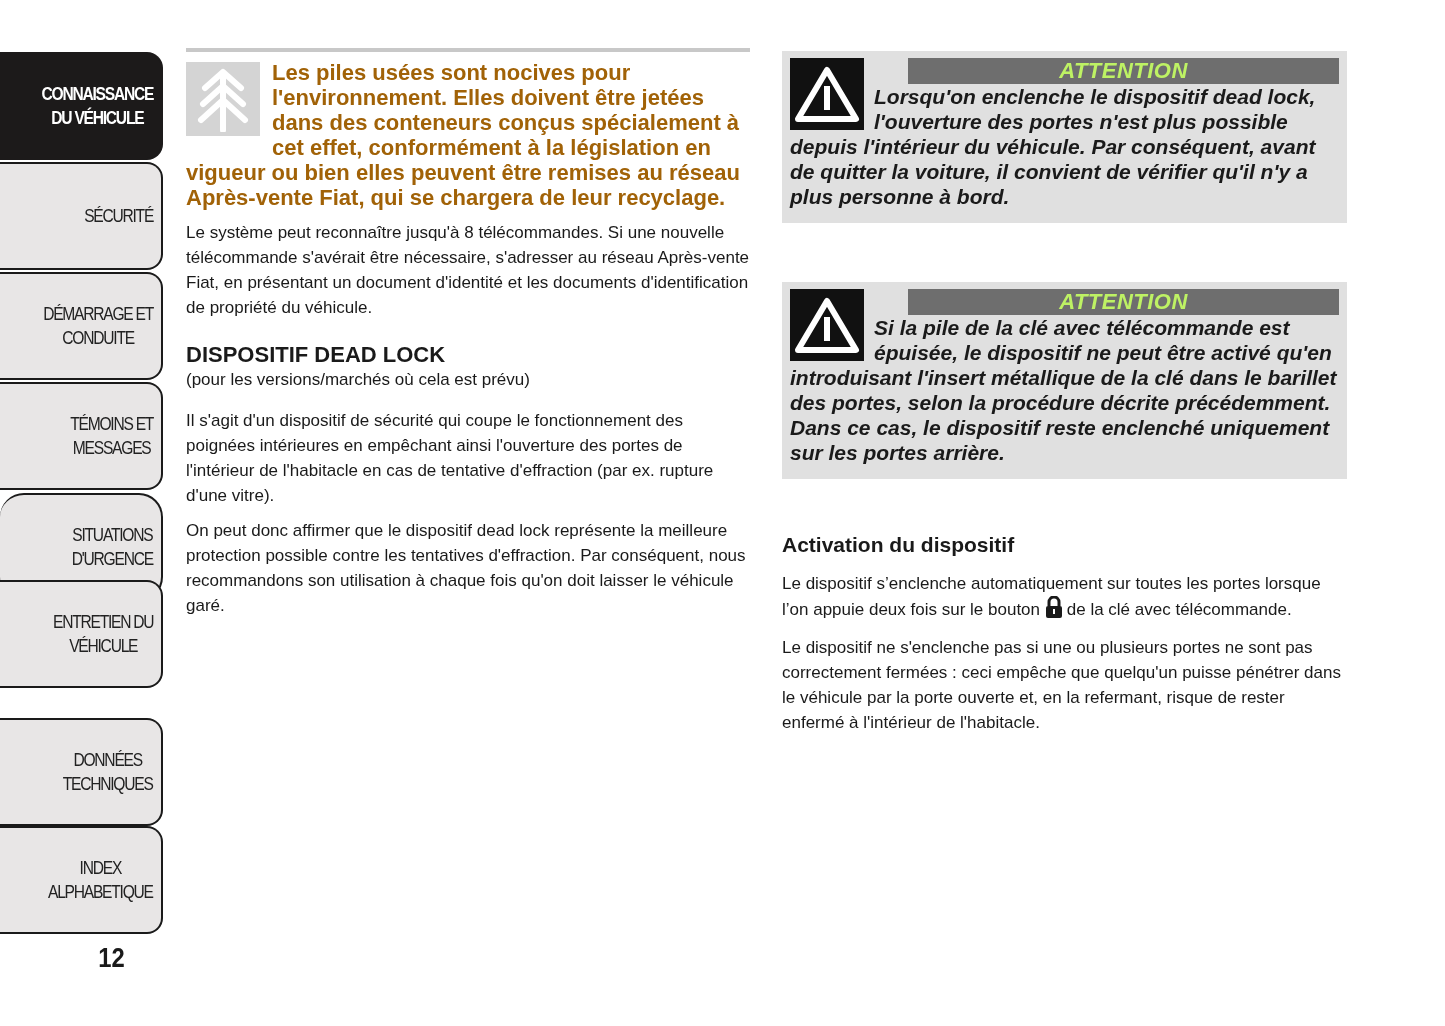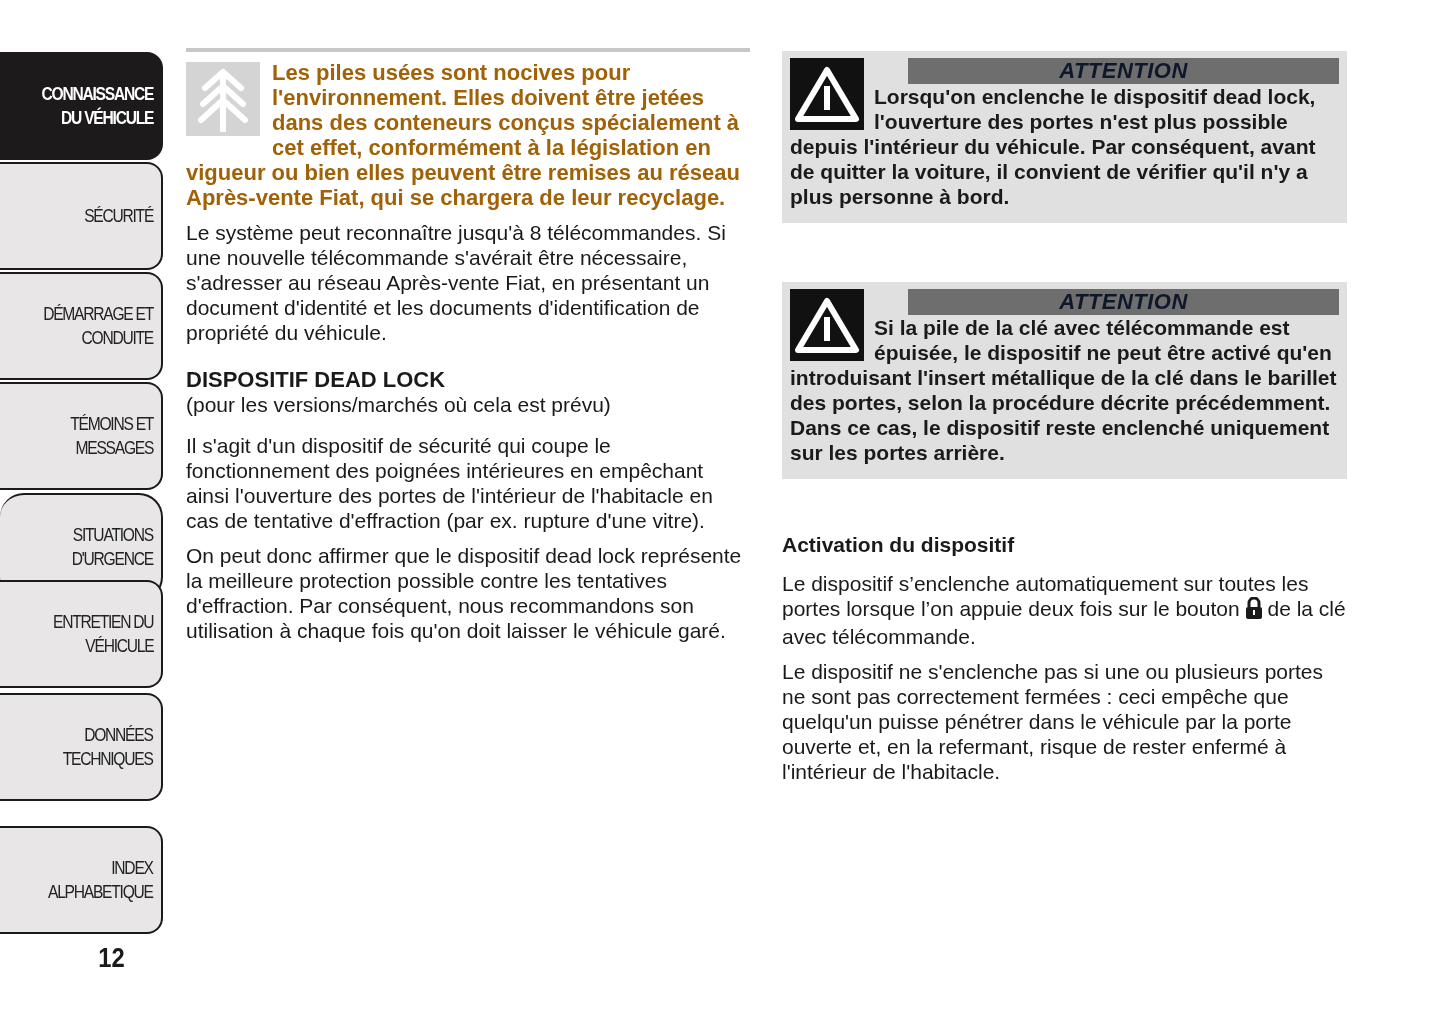--- a/index.html
+++ b/index.html
@@ -4,52 +4,52 @@
   <style>
     html, body { margin: 0; padding: 0; background: #ffffff; }
     body { width: 1445px; height: 1026px; position: relative; overflow: hidden;
            font-family: "Liberation Sans", sans-serif; color: #1a1a1a; }
 
     
     .tab { position: absolute; left: 0; width: 163px; height: 108px;
            background: #e8e6e6; border: 2px solid #1a1a1a; border-left: none;
            border-radius: 0 16px 16px 0; box-sizing: border-box;
            display: flex; align-items: center; justify-content: flex-end;
-           padding-right: 8px; text-align: right; }
+           padding-right: 8px; text-align: center; }
     .tab.active { background: #1c1a1a; border-color: #1c1a1a; }
     .tab-label { font-family: "Liberation Sans Narrow", "Liberation Sans", sans-serif;
                  font-size: 19px; line-height: 24px; letter-spacing: -1.5px;
                  transform: scaleX(0.82); transform-origin: right center;
                  color: #222; white-space: pre-line; text-transform: uppercase; }
     .tab.active .tab-label { color: #fff; font-weight: bold; }
     .page-number { position: absolute; left: 96px; top: 942px; font-size: 28px;
                    font-weight: bold; color: #1a1a1a; transform: scaleX(0.85); }
 
     
     .col-left { position: absolute; left: 186px; top: 48px; width: 564px; }
     .top-rule { height: 4px; background: #c8c8c8; margin-bottom: 8px; }
     .eco-note { position: relative; font-weight: bold; font-size: 22px;
                 line-height: 25px; color: #a16207; }
     .tree-icon { float: left; width: 74px; height: 74px; background: #d4d4d4;
                  margin: 2px 12px 0 0; display: flex; align-items: center; justify-content: center; }
     .heading { font-weight: bold; font-size: 22px; line-height: 25px; margin-top: 36px; color: #1a1a1a; }
     .heading2 { font-weight: bold; font-size: 22px; line-height: 25px; margin-top: 22px; }
-    .para { font-size: 21px; line-height: 25px; margin-top: 10px; color: #1a1a1a; }
+    .para { font-size: 17px; line-height: 25px; margin-top: 10px; color: #1a1a1a; }
     .para.tight { margin-top: 0; }
     .para.gap { margin-top: 16px; }
 
     
     .col-right { position: absolute; left: 782px; width: 565px; }
     .warn-box { background: #e0e0e0; padding: 7px 8px 14px 8px; box-sizing: border-box; }
-    .warn-head { margin-left: 118px; background: #6e6e6e; color: #0f172a; font-style: italic;
+    .warn-head { margin-left: 118px; background: #6e6e6e; color: #bef264; font-style: italic;
                  font-weight: bold; font-size: 22px; line-height: 26px; text-align: center;
                  letter-spacing: 0.5px; }
     .warn-icon { float: left; width: 74px; height: 72px; background: #111;
                  margin: -26px 10px 0 0; display: flex; align-items: center; justify-content: center; }
-    .warn-text { font-weight: bold; font-size: 21px; line-height: 25px;
+    .warn-text { font-style: italic; font-weight: bold; font-size: 21px; line-height: 25px;
                  color: #1a1a1a; margin-top: 0; }
     .sub-heading { font-weight: bold; font-size: 21px; line-height: 25px; }
     .lock-glyph { display: inline-block; vertical-align: -3px; margin-right: 4px; }
   </style>
 </head>
 <body>
 
 <nav>
   <div class="tab active" style="top:52px;">
     <span class="tab-label">CONNAISSANCE
@@ -67,21 +67,21 @@
 MESSAGES</span>
   </div>
   <div class="tab" style="top:493px;border-radius:24px;">
     <span class="tab-label">SITUATIONS
 D'URGENCE</span>
   </div>
   <div class="tab" style="top:580px;">
     <span class="tab-label">ENTRETIEN DU
 VÉHICULE</span>
   </div>
-  <div class="tab" style="top:693px;">
+  <div class="tab" style="top:718px;">
     <span class="tab-label">DONNÉES
 TECHNIQUES</span>
   </div>
   <div class="tab" style="top:826px;">
     <span class="tab-label">INDEX
 ALPHABETIQUE</span>
   </div>
   <div class="page-number">12</div>
 </nav>
 

